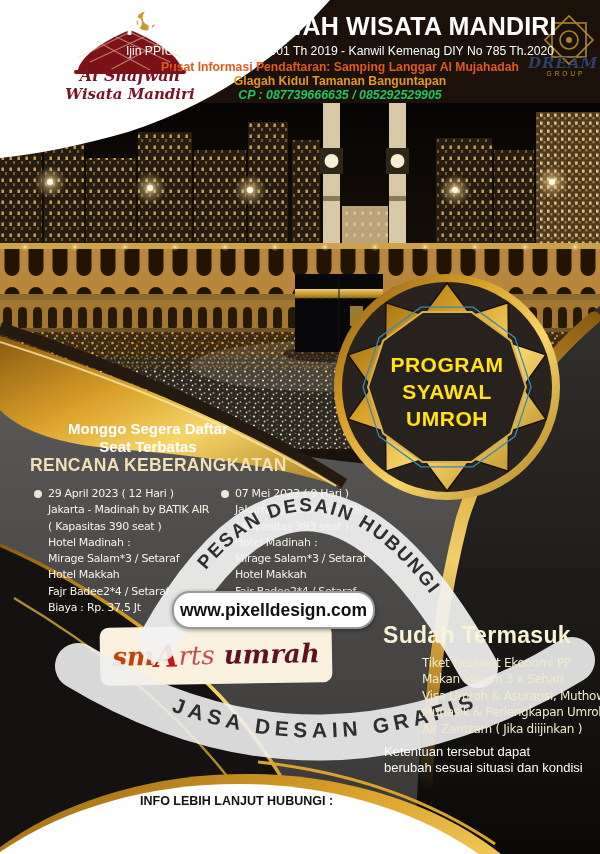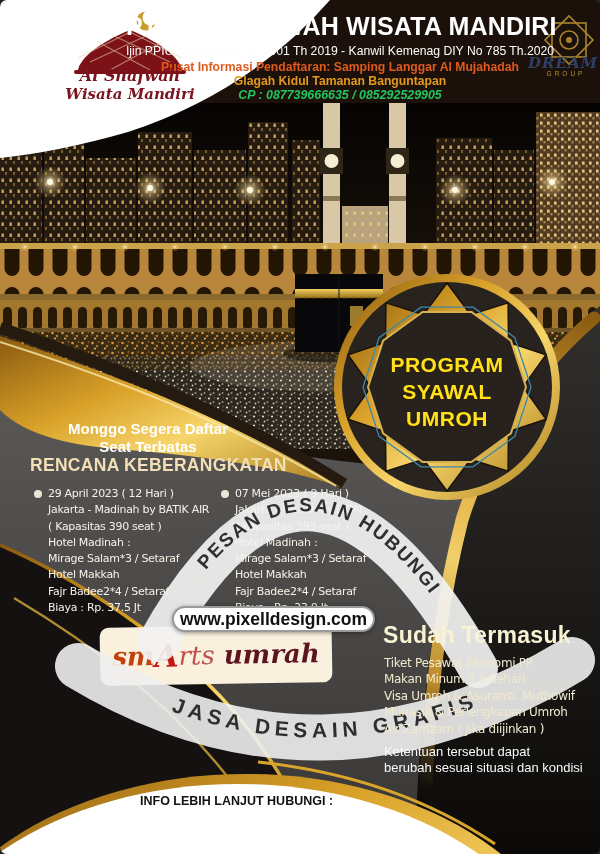--- a/index.html
+++ b/index.html
@@ -1,17 +1,17 @@
 <!DOCTYPE html>
 <html><head>
 <meta charset="utf-8">
 <style>
   html,body{margin:0;padding:0;background:#222;}
   #poster{position:relative;width:600px;height:854px;margin:0 auto;overflow:hidden;
-          background:#1b120c;font-family:"Liberation Sans",sans-serif;border-radius:7px;}
+          background:#1b120c;font-family:"Liberation Sans",sans-serif;}
   #poster *{box-sizing:border-box;}
   .abs{position:absolute;}
   svg{display:block;}
   #bg{position:absolute;left:0;top:0;z-index:1;}
   #wm{position:absolute;left:0;top:0;z-index:20;pointer-events:none;}
   .txt{position:absolute;z-index:10;}
   
   .company{left:126px;top:12px;width:428px;text-align:center;color:#fff;font-weight:900;
            font-size:25px;letter-spacing:.2px;white-space:nowrap;}
   .license{left:120px;top:44px;width:440px;text-align:center;color:#fdfdfd;font-size:12.2px;white-space:nowrap;}
@@ -44,27 +44,27 @@
   .dep-right{left:235px;}
   .bullet{width:8px;height:8px;border-radius:50%;background:#ece6d8;top:490px;z-index:10;}
   .bullet-l{left:34px;}
   .bullet-r{left:221px;}
   
   .included{z-index:32;}
   .inc-heading{left:383px;top:622px;width:215px;color:#f8f3d4;font-weight:900;font-size:23px;
                letter-spacing:.3px;white-space:nowrap;}
   .inc-list{left:384px;top:655px;width:212px;color:#f0e9cd;font-family:"DejaVu Sans",sans-serif;
             font-size:12px;letter-spacing:-.3px;}
-  .inc-list div{line-height:16.4px;white-space:nowrap;}
+  .inc-list div{line-height:16.4px;white-space:nowrap;margin-left:38px;}
   .inc-note{left:384px;top:744px;width:215px;color:#fafafa;font-size:13px;}
   .inc-note div{line-height:15.5px;white-space:nowrap;}
   
-  .pill{left:172px;top:591px;width:203px;height:26px;background:#fff;border:2px solid #9a9a9a;
+  .pill{left:172px;top:591px;width:203px;height:38px;background:#fff;border:2px solid #9a9a9a;
         border-radius:18px;z-index:30;display:flex;align-items:center;justify-content:center;
-        font-weight:bold;font-size:17.5px;color:#111;box-shadow:0 1px 4px rgba(0,0,0,.4);margin-top:15px;}
+        font-weight:bold;font-size:17.5px;color:#111;box-shadow:0 1px 4px rgba(0,0,0,.4);}
   
   .smarts{left:100px;top:626px;width:232px;height:58px;background:#f9f0dd;border-radius:9px;
           z-index:12;display:flex;align-items:center;justify-content:center;transform:rotate(-1deg);
           font-family:"DejaVu Serif",serif;font-style:italic;}
   .smarts .p1{color:#c2410c;font-size:26px;font-weight:bold;}
   .smarts .p2{color:#c41818;font-size:31px;font-weight:bold;line-height:26px;}
   .smarts .p3{color:#c05050;font-size:26px;}
   .smarts .p4{color:#5c1420;font-size:26px;font-weight:bold;white-space:pre;}
   
   .footer-info{left:140px;top:794px;width:170px;color:#111;font-weight:900;font-size:12.5px;

